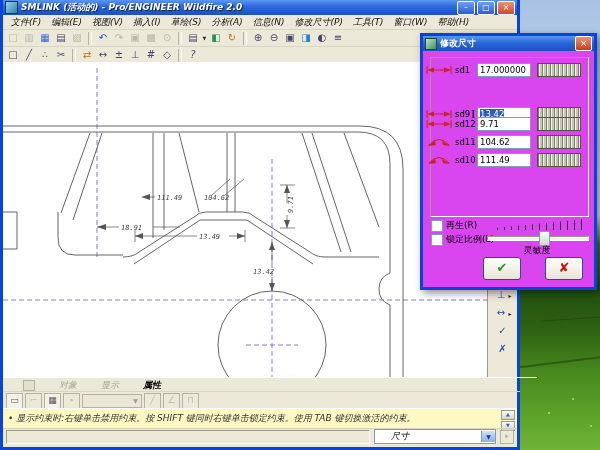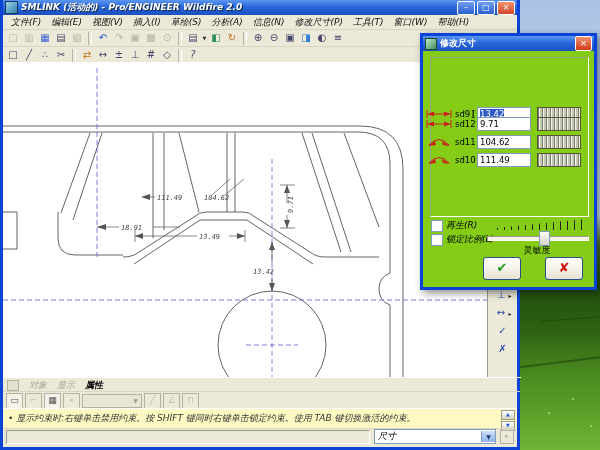--- a/index.html
+++ b/index.html
@@ -44,66 +44,66 @@
   #canvas{position:absolute;left:0;top:0;width:484px;height:315px;background:#fff;
        border-right:1px solid #9a9a8a;}
   #rtoolbar{position:absolute;left:485px;top:0;width:29px;height:315px;box-sizing:border-box;
        display:flex;flex-direction:column;align-items:center;gap:4px;padding-top:226px;}
   .rbtn{display:flex;align-items:center;}
   .rbtn .g{width:15px;height:14px;font-size:10px;line-height:14px;text-align:center;color:#2b4fa8;}
   .rbtn .fly{font-size:6px;color:#222;}
   svg text{font-family:"DejaVu Sans Mono",monospace;font-size:7px;fill:#444;}
   
   #tabsrow{position:absolute;left:0;top:377px;width:514px;height:14px;display:flex;
-       align-items:center;gap:10px;padding-left:4px;border-top:1px solid #fff;}
+       align-items:center;gap:24px;padding-left:20px;border-top:1px solid #fff;}
   .tab{color:#aaa697;} .tab.on{color:#000;font-weight:bold;}
   .tabicon{width:10px;height:9px;border:1px solid #b6b2a0;background:#e4e1cf;}
   #tb3{position:absolute;left:0;top:391px;width:514px;height:17px;display:flex;
        align-items:center;gap:2px;padding-left:3px;border-top:1px solid #d9d5c3;}
   .bbtn{width:15px;height:14px;border:1px solid #b6b2a0;background:#f4f2e8;font-size:9px;
        line-height:13px;text-align:center;color:#555;}
   .bbtn.dis{color:#c2bfae;background:#ece9d8;}
   .bcombo{width:58px;height:12px;border:1px solid #b6b2a0;background:#e9e6d6;display:flex;}
   .bcombo .bc-arrow{margin-left:auto;width:11px;font-size:6px;line-height:12px;text-align:center;color:#999;}
   #msgarea{position:absolute;left:0;top:408px;width:514px;height:20px;background:#fef9c3;
        border-top:1px solid #fff;box-sizing:border-box;padding:3px 20px 0 5px;color:#333;}
   #scrollers{position:absolute;right:2px;top:1px;display:flex;flex-direction:column;gap:1px;}
   .scr{width:12px;height:8px;background:linear-gradient(#fdfdfb,#d7d3c3);border:1px solid #9d9a88;
        font-size:5px;line-height:7px;text-align:center;color:#2b5fd0;}
   #statusbar{position:absolute;left:0;top:428px;width:514px;height:16px;display:flex;
        align-items:center;gap:4px;padding:0 3px;box-sizing:border-box;border-top:1px solid #d9d5c3;}
   .stat-sunken{flex:1;height:12px;border:1px solid;border-color:#9d9a88 #fff #fff #9d9a88;background:#ece9d8;}
   .scombo{width:120px;height:13px;background:#fff;border:1px solid #7f9db9;display:flex;align-items:center;}
-  .scombo .sval{flex:1;padding-left:3px;color:#000;}
+  .scombo .sval{flex:1;padding-left:16px;color:#000;}
   .scombo .sarrow{width:13px;height:11px;margin:0;background:linear-gradient(#cfe0fb,#8fb0e8);
        border-left:1px solid #7f9db9;font-size:6px;line-height:11px;text-align:center;color:#1a3c7a;}
   .sbtn{width:12px;height:12px;border:1px solid #b6b2a0;background:#ece9d8;color:#b0ad9c;
        font-size:7px;line-height:11px;text-align:center;}
   
   #dlg{position:absolute;left:420px;top:33px;width:177px;height:257px;box-sizing:border-box;
-       background:#84cc16;border:3px solid #0a44d6;box-shadow:3px 3px 8px rgba(0,0,0,.45);}
+       background:#d946ef;border:3px solid #0a44d6;box-shadow:3px 3px 8px rgba(0,0,0,.45);}
   .dtitle{height:15px;background:linear-gradient(180deg,#5a96f0,#2a68dd 45%,#1b50c0);
        display:flex;align-items:center;gap:3px;padding:0 2px;}
   .dtitle .dicon{width:10px;height:10px;background:linear-gradient(135deg,#bfe6c8,#3f8f5a);
        border:1px solid #1d4a2c;}
   .dtitle .dtext{color:#fff;font-weight:bold;flex:1;}
   .dclose{width:15px;height:13px;border:1px solid #fff;border-radius:2px;color:#fff;font-size:9px;
        line-height:12px;text-align:center;background:linear-gradient(#f0926f,#cf3a18);}
   #dpanel{position:absolute;left:7px;top:21px;width:157px;height:158px;
        border:1px solid;border-color:#9d9a88 #fff #fff #9d9a88;}
   .drow{position:absolute;left:3px;height:14px;display:flex;align-items:center;}
   .dimicon{width:26px;height:10px;flex:none;margin-right:3px;}
   .dlabel{width:22px;color:#000;font-size:8.5px;}
   .ibeam{font-family:"DejaVu Serif",serif;font-size:11px;color:#000;width:6px;margin-left:-6px;}
   .dfield{width:50px;height:12px;border:1px solid #7f9db9;background:#fff;font-size:8.5px;
        line-height:12px;padding-left:2px;overflow:hidden;white-space:nowrap;}
   .dfield .sel{background:#2f5bc4;color:#fff;}
   .wheel{width:42px;height:12px;margin-left:6px;border:1px solid #55553f;
        background:repeating-linear-gradient(90deg,#7e7e6e 0 1px,#f4f4e8 1px 2px,#c6c6b4 2px 4px);}
-  .chk{position:absolute;left:8px;display:flex;align-items:center;gap:3px;color:#000;font-style:italic;}
+  .chk{position:absolute;left:8px;display:flex;align-items:center;gap:3px;color:#000;}
   .box{width:10px;height:10px;background:#fff;border:1px solid #7f9db9;}
   #ticks{position:absolute;left:74px;top:183px;width:88px;height:11px;
        background:repeating-linear-gradient(90deg,#222 0 1.5px,transparent 1.5px 7px);
        clip-path:polygon(0 80%,100% 0,100% 100%,0 100%);}
   #slider{position:absolute;left:64px;top:197px;width:100px;height:9px;}
   #slider .track{position:absolute;left:0;top:3px;width:100%;height:3px;
        border:1px solid;border-color:#9d9a88 #fff #fff #9d9a88;background:#f6f4ea;}
   #slider .thumb{position:absolute;left:52px;top:-2px;width:9px;height:13px;
        background:linear-gradient(#fdfdfb,#d7d3c3);border:1px solid #7a9ac0;border-radius:1px;}
   #senslabel{position:absolute;left:64px;top:208px;width:100px;text-align:center;color:#000;font-family:Liberation Mono, monospace;}
@@ -312,20 +312,34 @@
 
 <div id="dlg">
   <div class="dtitle">
     <span class="dicon"></span>
     <span class="dtext">修改尺寸</span>
     <span class="dclose">×</span>
   </div>
 
   <div id="dpanel"></div>
 
+  <div class="drow" style="top:27px">
+    <svg class="dimicon" viewBox="0 0 26 10">
+      <g stroke="#cc1f1f" stroke-width="1" fill="#cc1f1f">
+        <line x1="1" y1="1" x2="1" y2="9"></line>
+          <line x1="25" y1="1" x2="25" y2="9"></line>
+        <line x1="3" y1="5" x2="23" y2="5"></line>
+        <polygon points="1,5 8,2.5 8,7.5" stroke="none"></polygon>
+          <polygon points="25,5 18,2.5 18,7.5" stroke="none"></polygon>
+      </g>
+    </svg>
+    <span class="dlabel">sd1</span>
+    <span class="dfield"><span>17.000000</span></span>
+    <span class="wheel"></span>
+  </div>
 
 
   <div class="drow" style="top:71px">
     <svg class="dimicon" viewBox="0 0 26 10">
       <g stroke="#cc1f1f" stroke-width="1" fill="#cc1f1f">
         <line x1="1" y1="1" x2="1" y2="9"></line>
           <line x1="25" y1="1" x2="25" y2="9"></line>
         <line x1="3" y1="5" x2="23" y2="5"></line>
         <polygon points="1,5 8,2.5 8,7.5" stroke="none"></polygon>
           <polygon points="25,5 18,2.5 18,7.5" stroke="none"></polygon>

